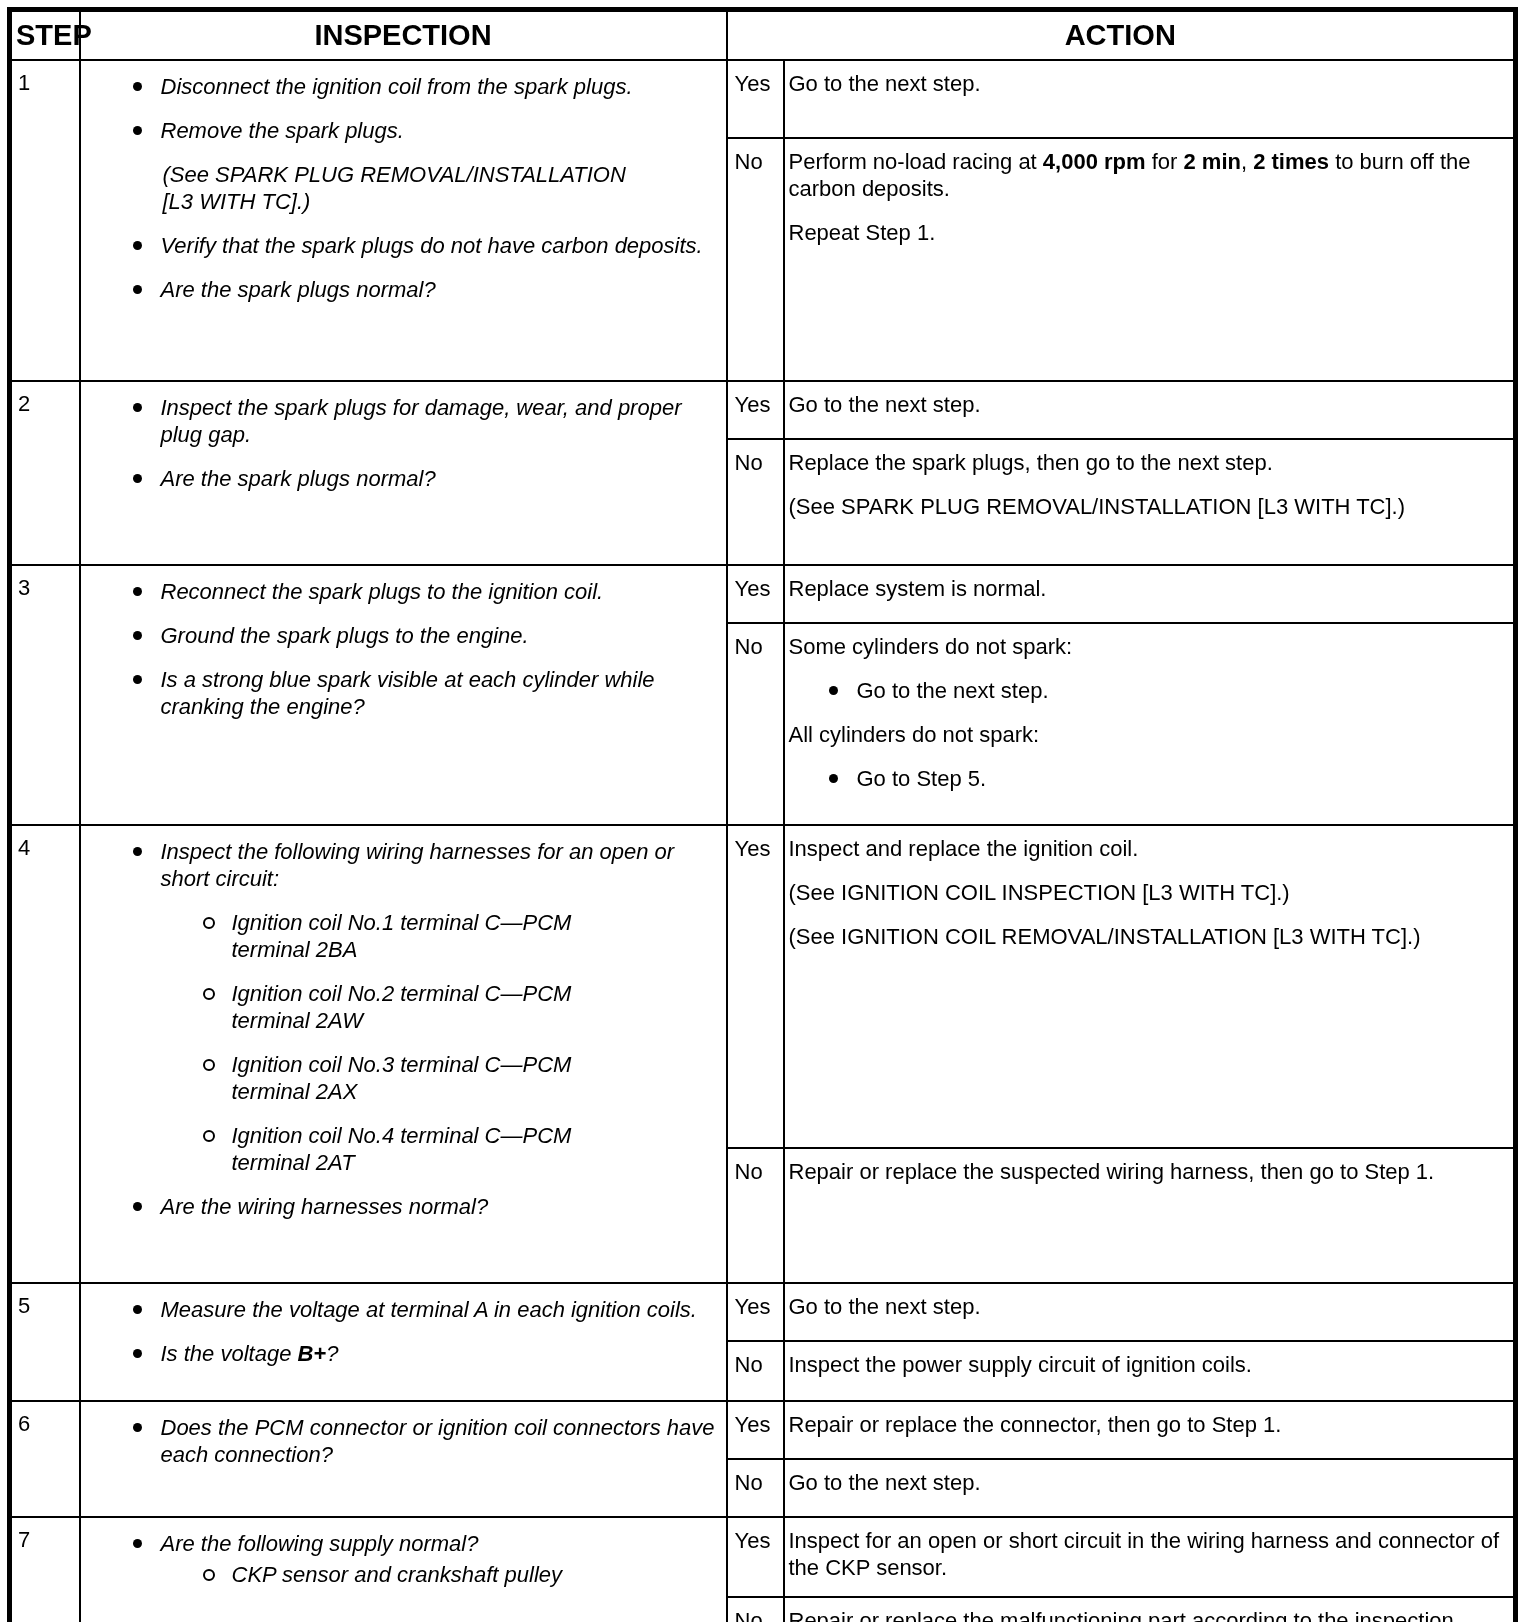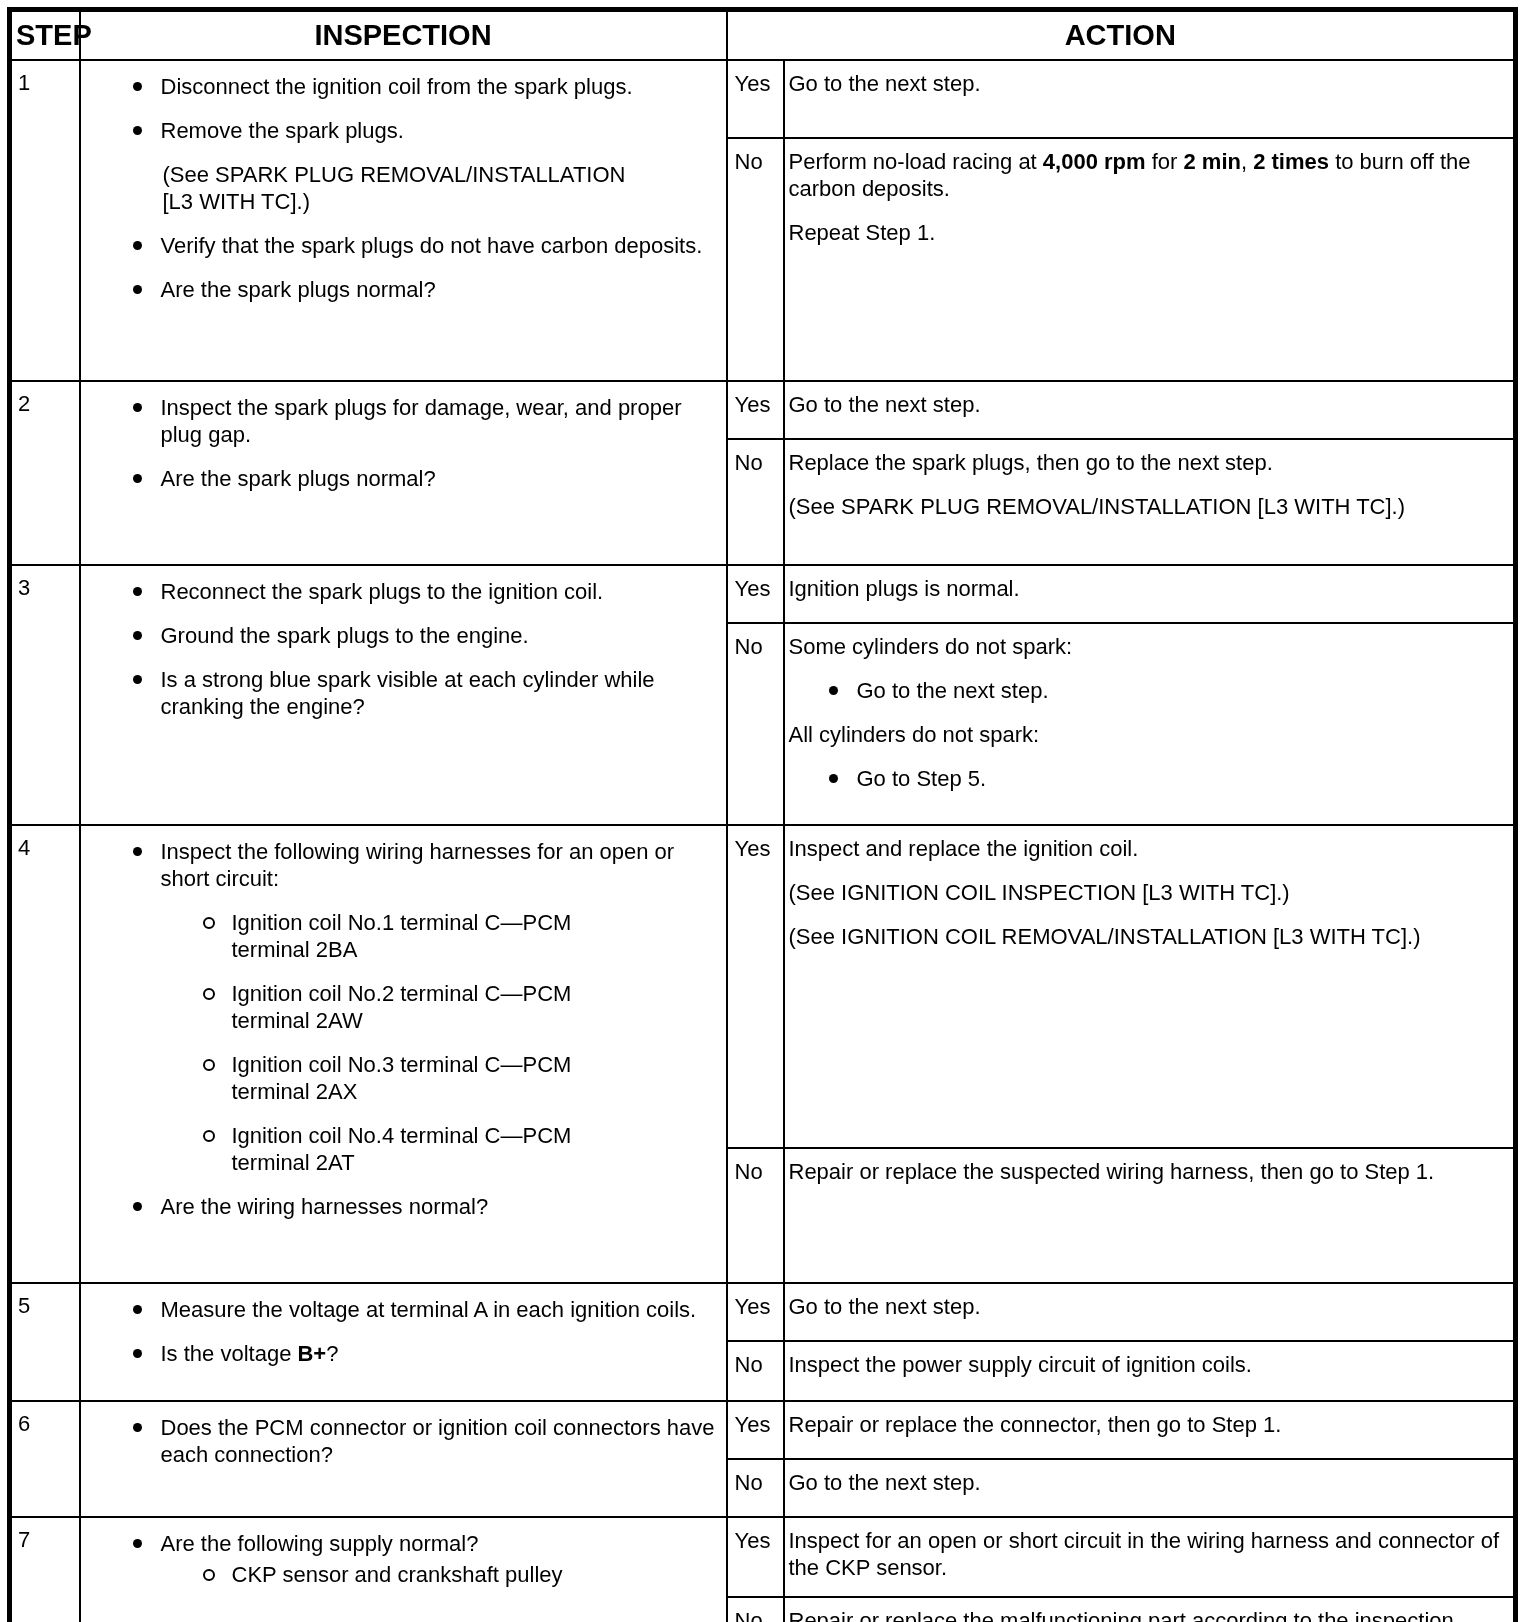--- a/index.html
+++ b/index.html
@@ -29,21 +29,21 @@
   .ts-table thead tr { height: 44px; }
   .ts-table th {
     font-size: 29px;
     font-weight: bold;
     text-align: center;
     padding: 7px 4px;
     vertical-align: middle;
   }
   .ts-table td { font-size: 22px; line-height: 27px; }
   td.step-cell   { padding: 8px 6px; }
-  td.insp-cell   { padding: 12px 10px 9px 8px; }
+  td.insp-cell   { padding: 12px 10px 9px 8px; font-style: italic; }
   td.answer-cell { padding: 9px 4px 20px 7px; }
   td.action-cell { padding: 9px 12px 9px 4px; }
 
   .item { display: flex; align-items: flex-start; }
   .item + .item { margin-top: 17px; }
   .item.tight { margin-top: 4px; }
   .item .txt { flex: 1 1 auto; }
   .marker { flex: 0 0 auto; }
   .marker.dot {
     width: 9px; height: 9px; border-radius: 50%;
@@ -162,21 +162,21 @@
               <span class="txt">Ground the spark plugs to the engine.</span>
             </div>
             <div class="item bullet">
               <span class="marker dot"></span>
               <span class="txt">Is a strong blue spark visible at each cylinder while cranking the engine?</span>
             </div>
           </td>
           <td class="answer-cell">Yes</td>
           <td class="action-cell">
             <div class="item text">
-              <span class="txt">Ignition plugs is normal.</span>
+              <span class="txt">Replace system is normal.</span>
             </div>
           </td>
         </tr>
         <tr style="height: 202px;">
           <td class="answer-cell">No</td>
           <td class="action-cell">
             <div class="item text">
               <span class="txt">Some cylinders do not spark:</span>
             </div>
             <div class="item bullet">

